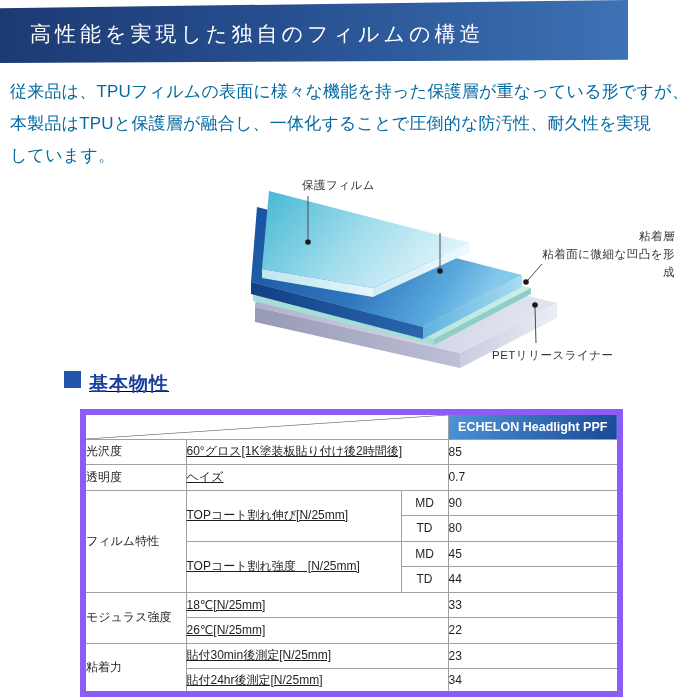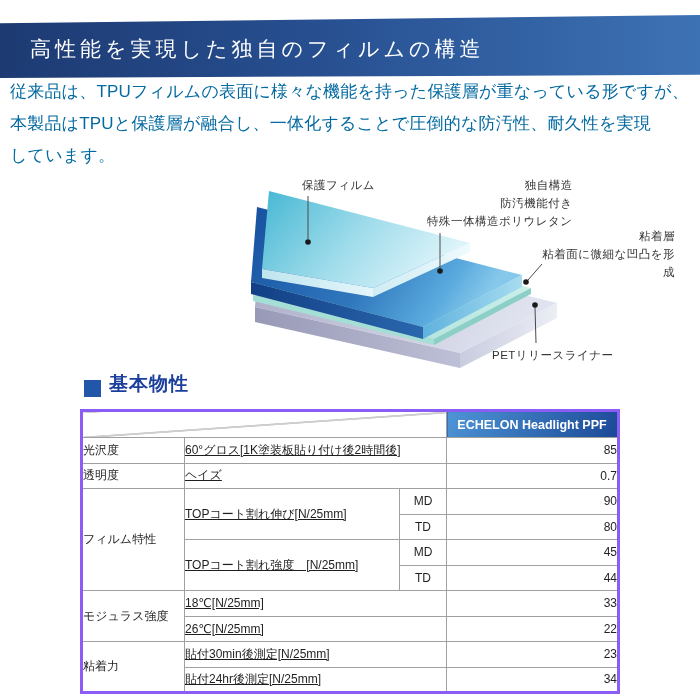--- a/index.html
+++ b/index.html
@@ -1,59 +1,59 @@
 <!DOCTYPE html>
 <html><head>
 <meta charset="utf-8">
 <style>
   html,body{margin:0;padding:0;background:#fff;}
   .page{position:relative;width:700px;height:700px;background:#fff;overflow:hidden;
         font-family:"Liberation Sans","DejaVu Sans",sans-serif;}
 
   
-  .title-band{position:absolute;left:0;top:0;width:700px;height:63px;
+  .title-band{position:absolute;left:0;top:0;width:628px;height:63px;
     background:linear-gradient(90deg,#1d3a72 0%,#274f90 45%,#3d72b4 100%);
-    clip-path:polygon(0 13%,100% 0,100% 95%,0 100%);margin-top:15px;}
+    clip-path:polygon(0 13%,100% 0,100% 95%,0 100%);}
   .title-band h1{margin:0;padding:20px 0 0 30px;font-size:21px;font-weight:500;
     color:#ffffff;letter-spacing:4px;
     font-family:"Liberation Serif","DejaVu Serif",serif;}
 
   
   .intro{position:absolute;left:10px;top:76px;width:685px;font-size:17px;
     line-height:32px;color:#0369a1;white-space:pre-line;letter-spacing:0.2px;}
 
   
   .diagram{position:absolute;left:185px;top:175px;width:490px;height:200px;}
   .diagram svg{position:absolute;left:0;top:0;}
   .dlabel{position:absolute;font-size:11.5px;color:#333;line-height:18px;
     white-space:pre-line;letter-spacing:0.5px;text-align:right;}
 
   
-  .section-heading{position:absolute;left:84px;top:371px;display:flex;
-    align-items:flex-end;}
+  .section-heading{position:absolute;left:64px;top:371px;display:flex;
+    align-items:flex-start;text-decoration:underline;}
   .section-heading .sq{width:17px;height:17px;background:#2256a8;margin-right:8px;}
   .section-heading .txt{font-size:19px;font-weight:bold;color:#1b3f9c;
     letter-spacing:1px;}
 
   
   table.props{position:absolute;left:80px;top:409px;width:537px;
     border-collapse:collapse;table-layout:fixed;font-size:12px;color:#1f1f1f;}
   table.props td{border:1px solid #a0a0a0;padding:0;}
-  table.props{border:3px solid #8b5cf6;}
+  table.props{border:6px solid #8b5cf6;}
   table.props tr{height:25.5px;}
   table.props tr.hrow{height:27px;}
   td.diag{background:linear-gradient(to bottom right,
       #ffffff calc(50% - 0.8px),#9c9c9c calc(50% - 0.2px),
       #9c9c9c calc(50% + 0.2px),#ffffff calc(50% + 0.8px));}
   td.prodhead{background:linear-gradient(120deg,#4e95d6 0%,#1a4896 100%);
     color:#fff;font-weight:bold;text-align:center;font-size:12.5px;}
   td.cat{padding-left:14px;}
   td.cond{padding-left:15px;text-decoration:underline;}
   td.dir{text-align:center;}
-  td.val{text-align:right;}
+  td.val{text-align:left;}
 </style>
 </head>
 <body>
 
 <div class="page">
 
   <div class="title-band">
     <h1>高性能を実現した独自のフィルムの構造</h1>
   </div>
 
@@ -141,23 +141,20 @@
       </g>
       <g fill="#1a1a1a">
         <circle cx="123" cy="67" r="2.8"></circle>
         <circle cx="255" cy="96" r="2.8"></circle>
         <circle cx="341" cy="107" r="2.8"></circle>
         <circle cx="350" cy="130" r="2.8"></circle>
       </g>
     </svg>
 
     <div class="dlabel" style="left:117px;top:1px;">保護フィルム</div>
-    <div class="dlabel" style="left:242px;top:1px;">独自構造
-防汚機能付き
-特殊一体構造ポリウレタン</div>
     <div class="dlabel" style="left:353px;top:52px;">粘着層
 粘着面に微細な凹凸を形成</div>
     <div class="dlabel" style="left:307px;top:171px;">PETリリースライナー</div>
   </div>
 
   <div class="section-heading">
     <span class="sq"></span>
     <span class="txt">基本物性</span>
   </div>
 

